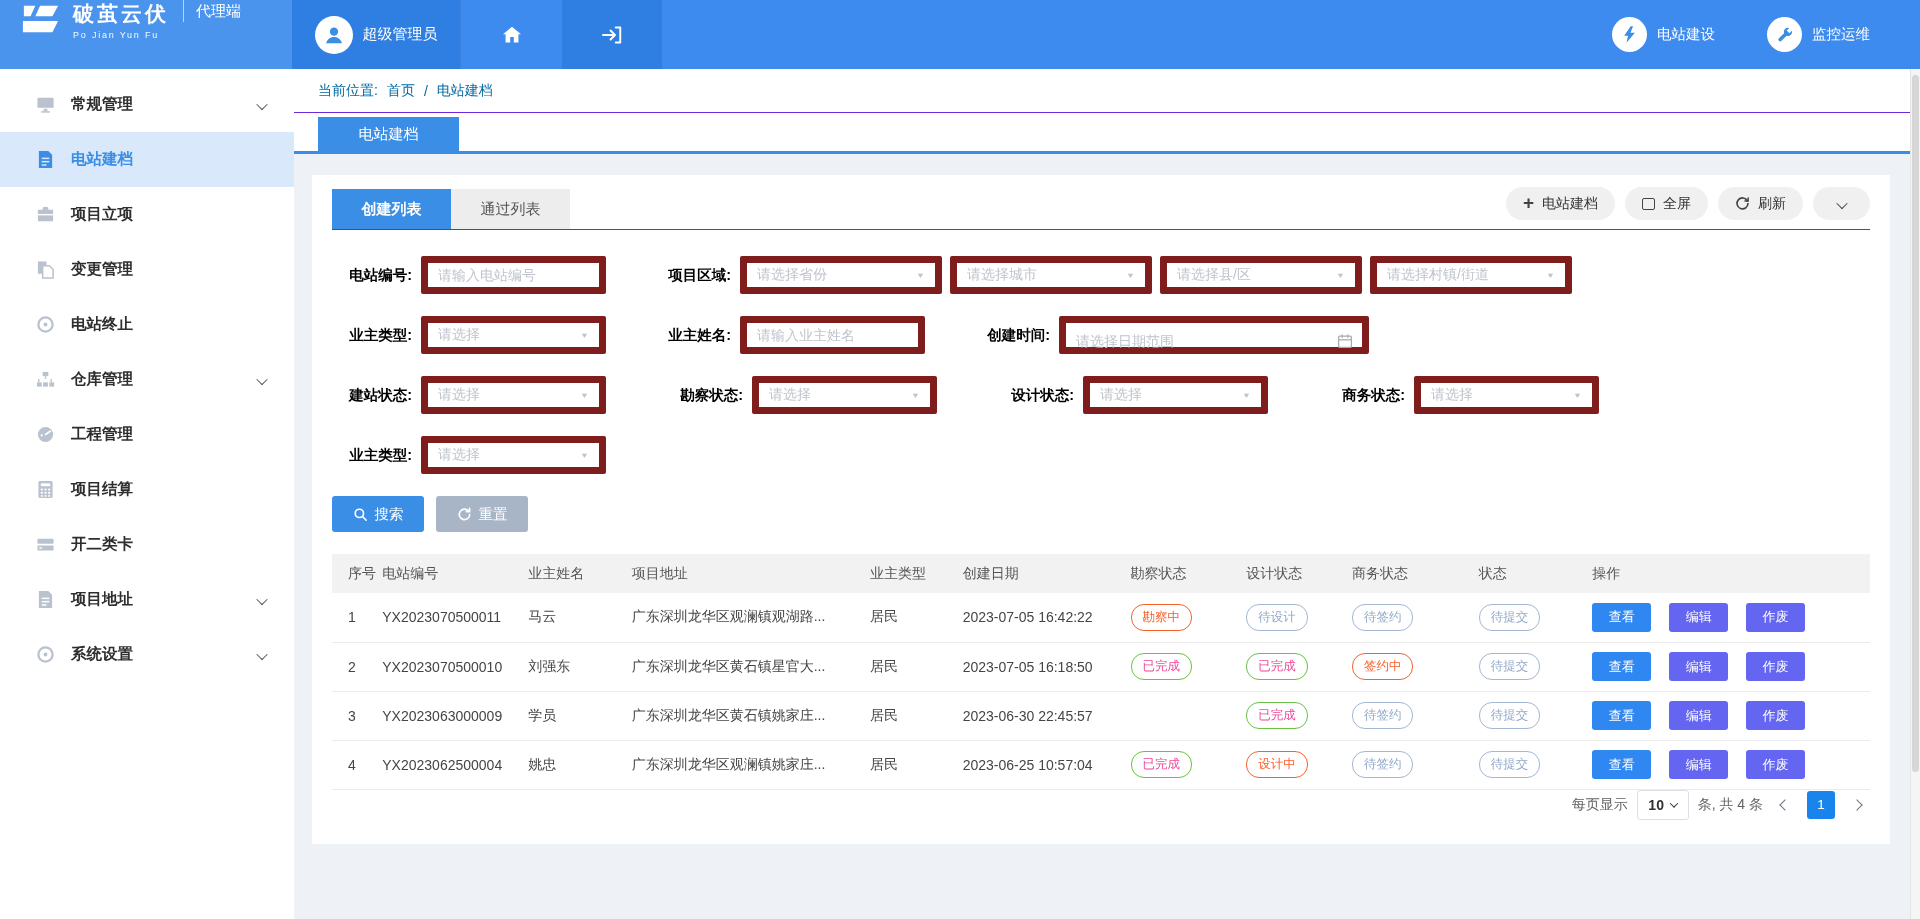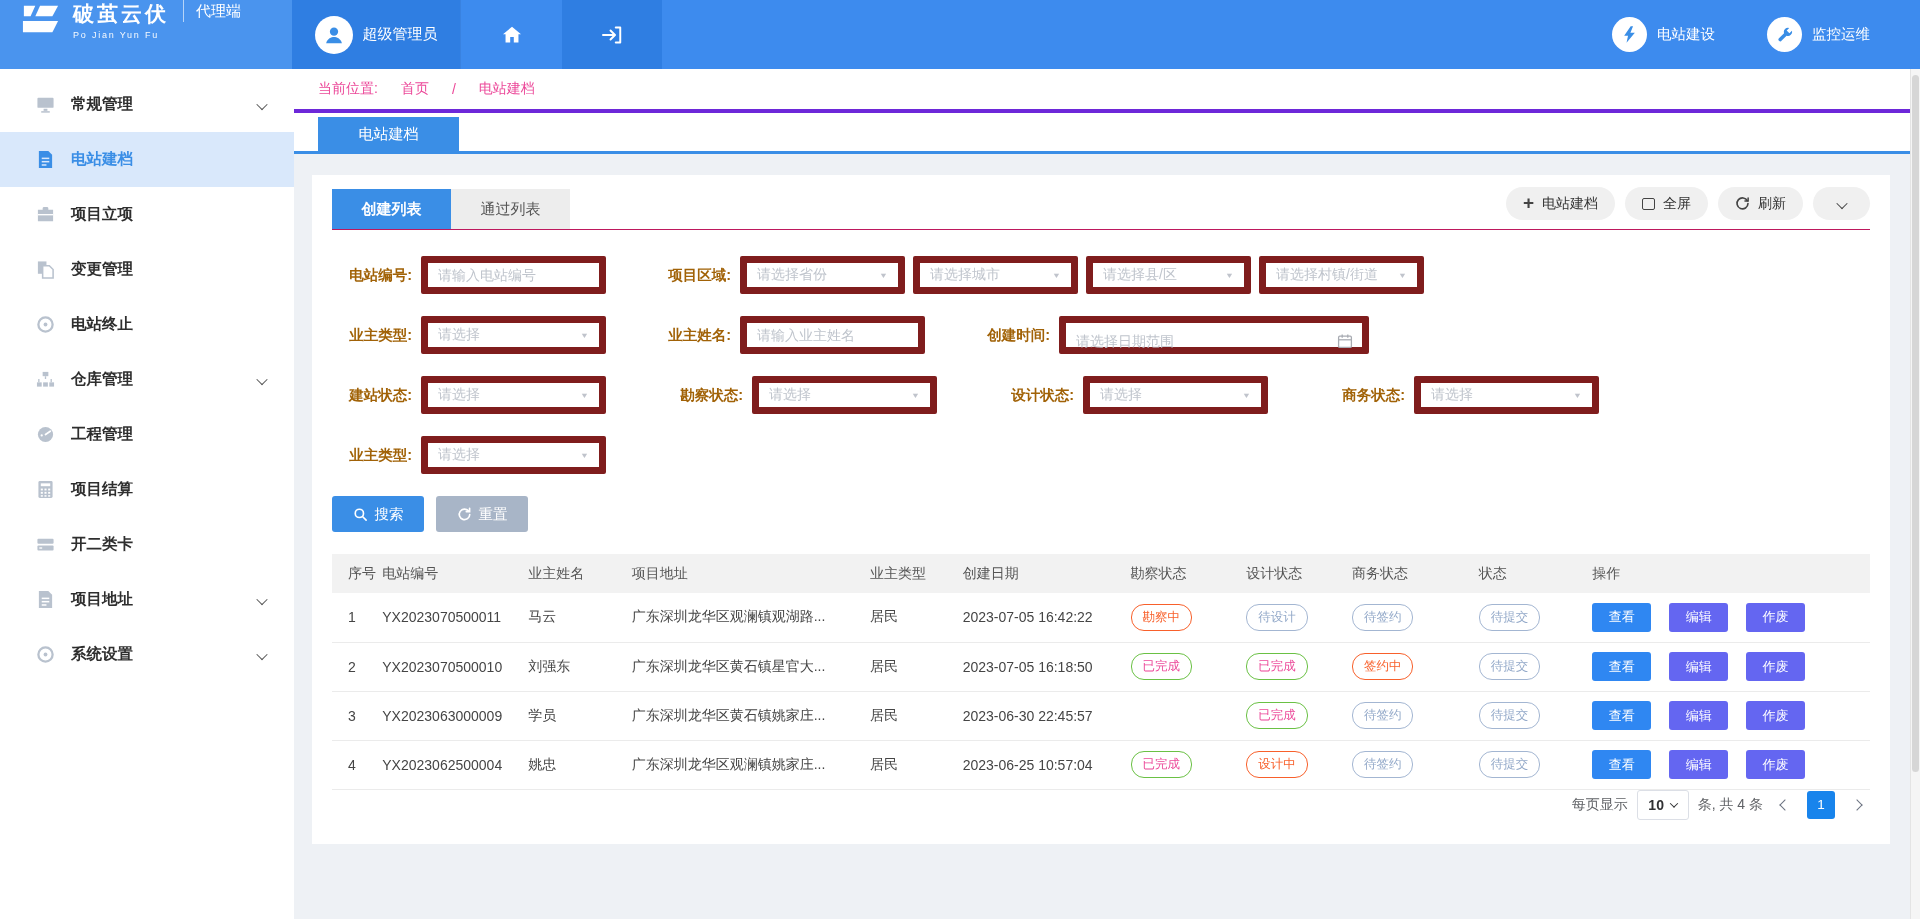--- a/index.html
+++ b/index.html
@@ -31,47 +31,47 @@
   .sicon{width:22px;margin-right:15px;color:#b9c2ce;display:flex;justify-content:center;flex:none;}
   .side-item.active{background:#d9e8fb;color:#3a8ee6;}
   .side-item.active .sicon{color:#3a8ee6;}
   .schev{margin-left:auto;color:#555;}
   .cv{display:inline-block;width:8px;height:8px;border-right:1.6px solid currentColor;border-bottom:1.6px solid currentColor;}
   .cv.down{transform:rotate(45deg) translate(-1px,-1px);}
   .cv.left{transform:rotate(135deg);}
   .cv.right{transform:rotate(-45deg);}
 
   .content{flex:1;display:flex;flex-direction:column;min-width:0;}
-  .breadcrumb-bar{height:44px;background:#fff;display:flex;align-items:center;padding-left:24px;font-size:14px;color:#ec4899;gap:23px;border-bottom:4px solid #6d28d9;flex:none;}
+  .breadcrumb-bar{height:44px;background:#fff;display:flex;align-items:center;padding-left:24px;font-size:14px;color:#0369a1;gap:9px;border-bottom:1px solid #6d28d9;flex:none;}
   .tabstrip{height:41px;background:#fff;border-bottom:3px solid #3a8ee6;display:flex;align-items:flex-end;padding-left:24px;flex:none;}
   .page-tab{width:141px;height:34px;background:#3a8ee6;color:#fff;font-size:15px;display:flex;align-items:center;justify-content:center;cursor:pointer;}
 
   
   .card{margin:21px 30px 0 18px;background:#fff;padding:0 20px 24px;}
   .card-head{display:flex;align-items:flex-end;justify-content:space-between;border-bottom:1px solid #be185d;padding-top:12px;}
   .ctabs{display:flex;}
   .ctab{min-width:119px;height:40px;display:flex;align-items:center;justify-content:center;font-size:15px;background:#ededed;color:#555;cursor:pointer;padding:0 18px;}
   .ctab.active{background:#3a8ee6;color:#fff;font-weight:600;}
   .toolbar{display:flex;gap:10px;align-items:center;margin-bottom:9px;}
   .tbtn{height:33px;border-radius:17px;background:#f0f0f0;border:none;color:#333;font-size:14px;display:flex;align-items:center;gap:8px;padding:0 17px;cursor:pointer;font-family:inherit;}
   .tbtn.icon-only{width:57px;justify-content:center;padding:0;}
   .fs-icon{width:13px;height:12px;border:1.6px solid #444;border-radius:2px;display:inline-block;}
   .plus-glyph{font-size:19px;font-weight:600;line-height:1;color:#444;margin-top:-2px;}
 
   
   .filters{padding-top:26px;}
   .frow{display:flex;margin-bottom:22px;}
   .fgroup{display:flex;align-items:center;margin-right:45px;}
   .frow.wide-gap .fgroup{margin-right:57px;}
-  .flabel{width:80px;text-align:right;margin-right:9px;font-size:14.5px;color:#a16207;font-weight:600;white-space:nowrap;flex:none;}
+  .flabel{width:80px;text-align:right;margin-right:9px;font-size:14.5px;color:#000000;font-weight:600;white-space:nowrap;flex:none;}
   .fld{height:38px;border:7px solid #7f1d1d;border-radius:2px;background:#fff;}
   input.fld{width:185px;padding:0 10px;font-size:14px;color:#333;outline:none;font-family:inherit;}
   input.fld::placeholder{color:#bfc4cc;}
   .fselect{width:185px;display:flex;align-items:center;justify-content:space-between;padding:0 10px;color:#bfc4cc;font-size:14px;cursor:pointer;}
-  .fselect.region{width:165px;margin-right:8px;}
+  .fselect.region{width:202px;margin-right:8px;}
   .fselect.region:last-child{margin-right:0;}
   .caret{font-size:9px;color:#c0c4cc;transform:scaleY(.85);}
   .fdate{width:310px;position:relative;}
   .fdate input{width:100%;height:36px;border:none;padding:0 32px 0 10px;font-size:14px;outline:none;font-family:inherit;background:transparent;}
   .fdate input::placeholder{color:#bfc4cc;}
   .cal-icon{position:absolute;right:9px;top:10px;color:#a8abb2;}
 
   .action-row{display:flex;gap:12px;margin-top:2px;}
   .btn-search,.btn-reset{width:92px;height:36px;border:none;border-radius:3px;color:#fff;font-size:14.5px;display:flex;align-items:center;justify-content:center;gap:7px;cursor:pointer;font-family:inherit;}
   .btn-search{background:#3a8ee6;}

